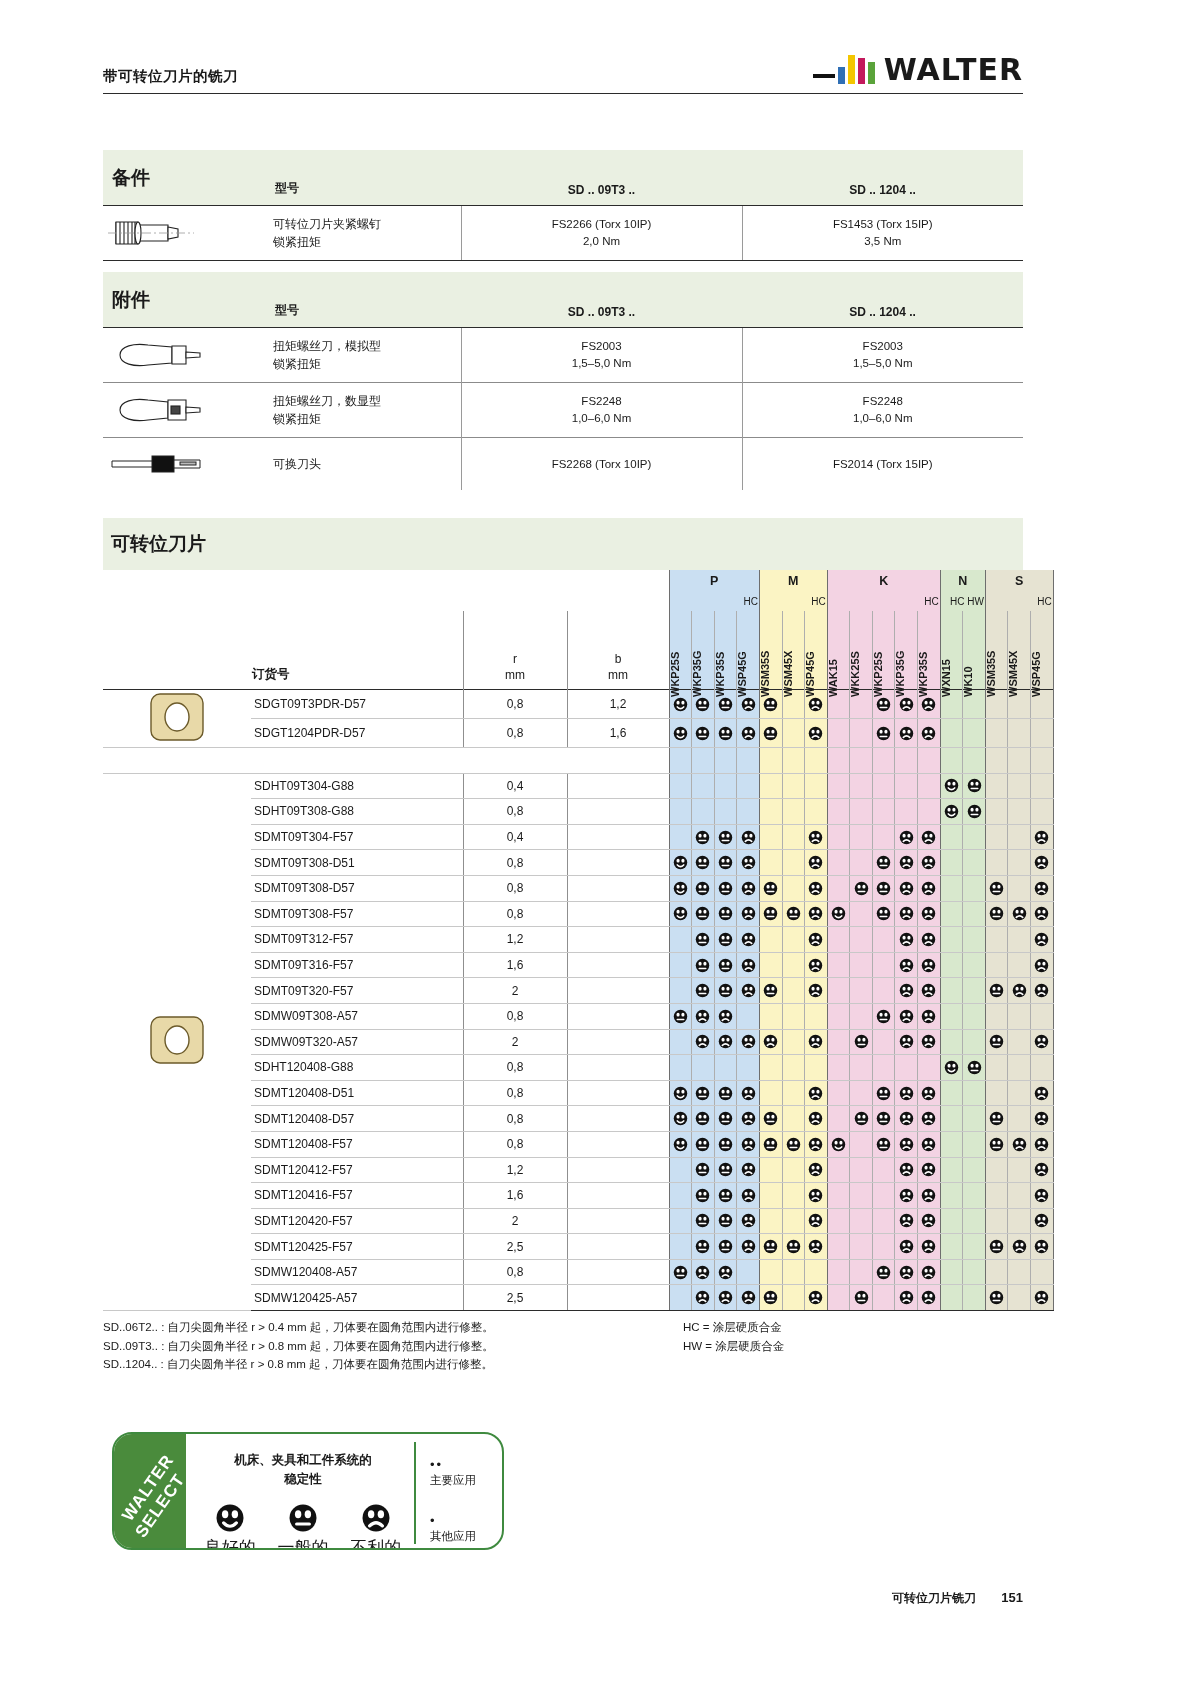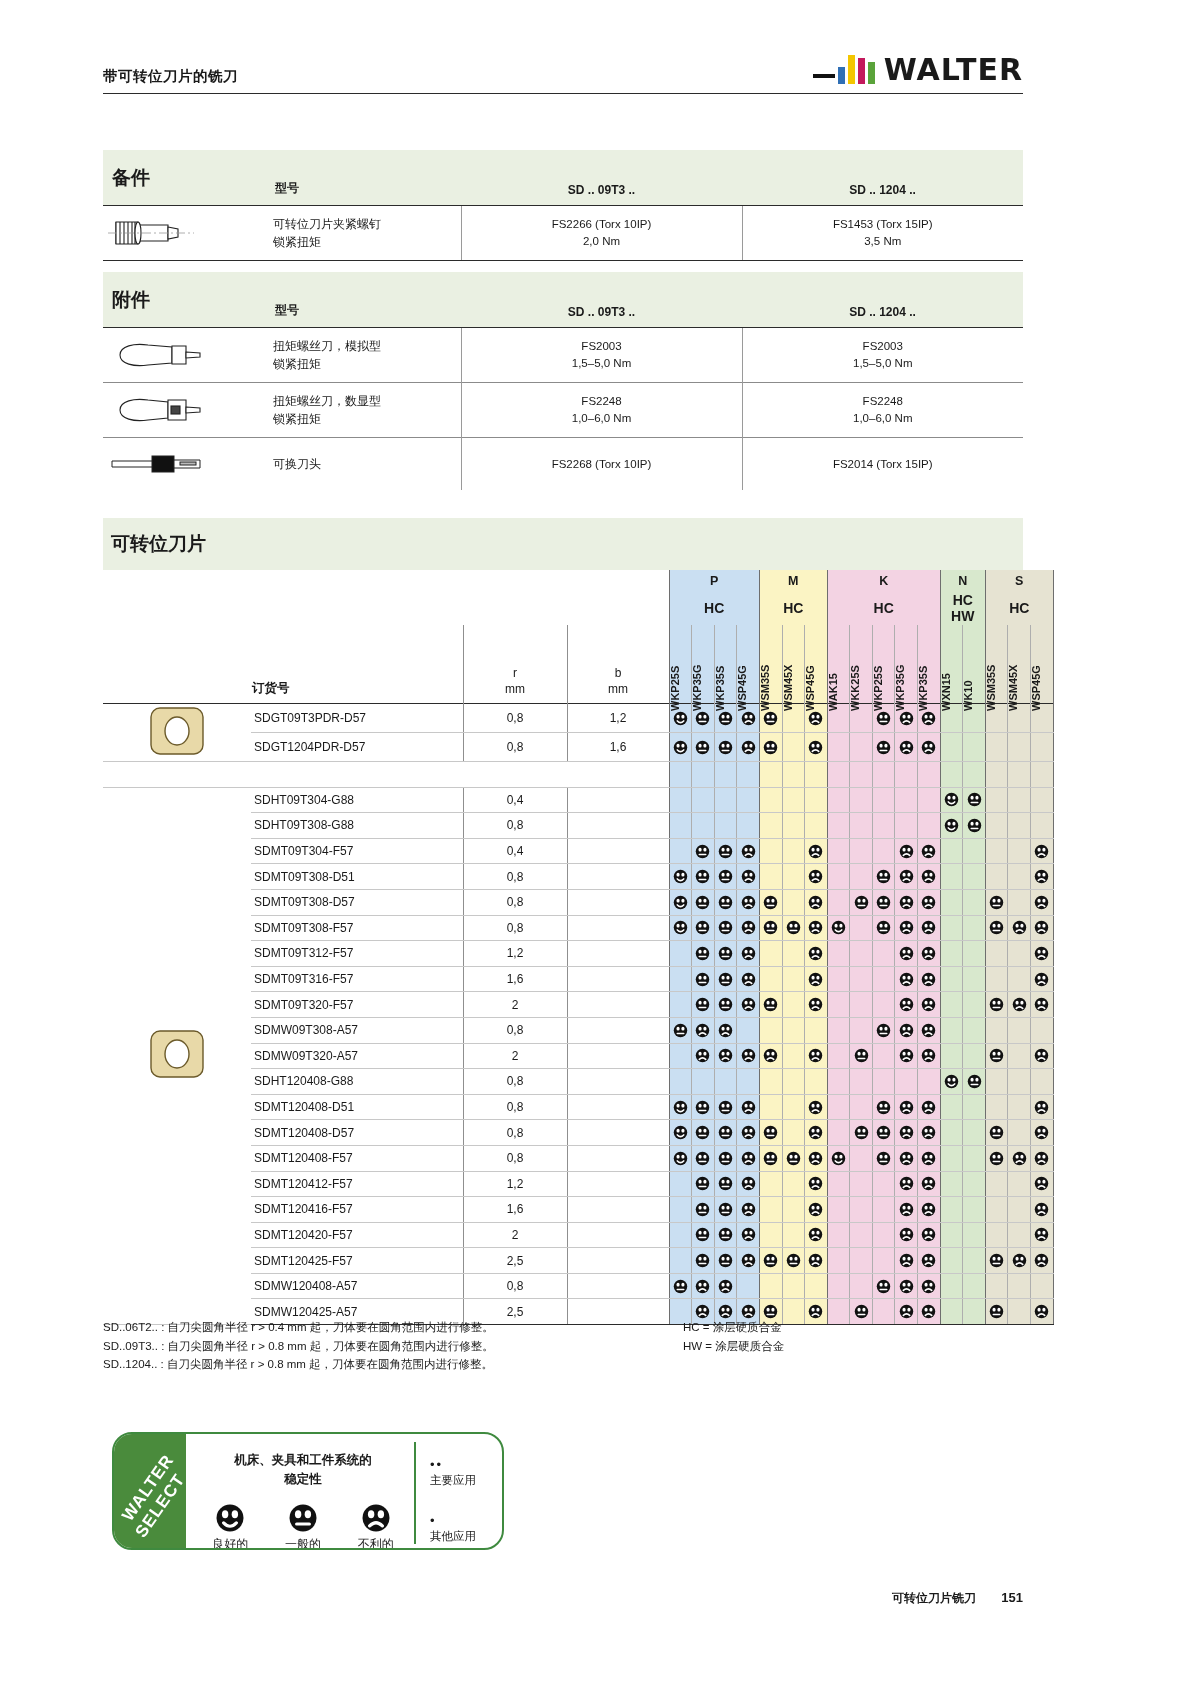--- a/index.html
+++ b/index.html
@@ -51,21 +51,21 @@
   .ins{position:absolute;left:103px;top:518px;width:920px;}
   .ins-title{background:#eaf0e2;font-size:19px;font-weight:bold;padding:13px 0 13px 8px;}
   .itbl{width:920px;table-layout:fixed;border-collapse:collapse;}
   .itbl col.cico{width:148px;}
   .itbl col.cord{width:212px;}
   .itbl col.cr{width:104px;}
   .itbl col.cb{width:102px;}
   .itbl col.cg{width:22.6px;}
 
   .grp{text-align:center;font-size:12.5px;font-weight:bold;height:19px;}
-  .sub{text-align:center;font-size:14px;font-weight:bold;height:18px;}
+  .sub{text-align:right;font-size:10px;font-weight:normal;height:18px;}
   .vhead{height:78px;position:relative;padding:0;}
   .vhead span{
     display:block;position:absolute;left:50%;bottom:3px;
     transform-origin:center bottom;transform:rotate(-90deg) translate(0,0);
     white-space:nowrap;font-size:11px;font-weight:bold;
     transform:rotate(-90deg);
     width:76px;left:-27px;bottom:30px;text-align:left;
   }
   .unitcell{text-align:center;font-size:12px;vertical-align:bottom;padding-bottom:6px;line-height:1.35;}
   .ordhead{font-size:12.5px;font-weight:bold;vertical-align:bottom;padding-bottom:6px;}
@@ -100,21 +100,21 @@
   .lg-box{position:relative;width:392px;height:118px;border:2.2px solid #3f8a3f;border-radius:20px;
           box-sizing:border-box;overflow:hidden;background:#fff;}
   .lg-green{position:absolute;left:0;top:0;width:72px;height:100%;background:#4a8b3c;}
   .lg-word{position:absolute;color:#fff;font-weight:bold;font-size:17px;letter-spacing:1px;
            transform:rotate(-55deg);}
   .lg-w1{left:-4px;top:44px;}
   .lg-w2{left:10px;top:62px;}
   .lg-mid{position:absolute;left:80px;top:0;width:218px;height:100%;}
   .lg-mid-t{text-align:center;font-size:12.5px;font-weight:bold;line-height:1.55;padding-top:17px;}
   .faces{display:flex;justify-content:space-around;align-items:flex-end;margin-top:13px;}
-  .face-i{text-align:left;font-size:12px;}
+  .face-i{text-align:left;font-size:17px;}
   .face-i .sym{width:30px;height:30px;display:block;margin:0 auto 3px;}
   .lg-div{position:absolute;left:300px;top:8px;width:1.6px;height:102px;background:#3f8a3f;}
   .lg-right{position:absolute;left:312px;top:0;width:80px;height:100%;font-size:11.5px;}
   .lg-r1{position:absolute;left:4px;top:24px;}
   .lg-r2{position:absolute;left:4px;top:80px;}
   .dots2{letter-spacing:2px;font-size:13px;line-height:1;margin-bottom:2px;}
   .dots1{font-size:13px;line-height:1;margin-bottom:2px;}
 
   .ftr{position:absolute;left:103px;top:1590px;width:920px;text-align:right;font-size:12px;font-weight:bold;}
   .ftr .pg{display:inline-block;margin-left:22px;font-size:13px;}

